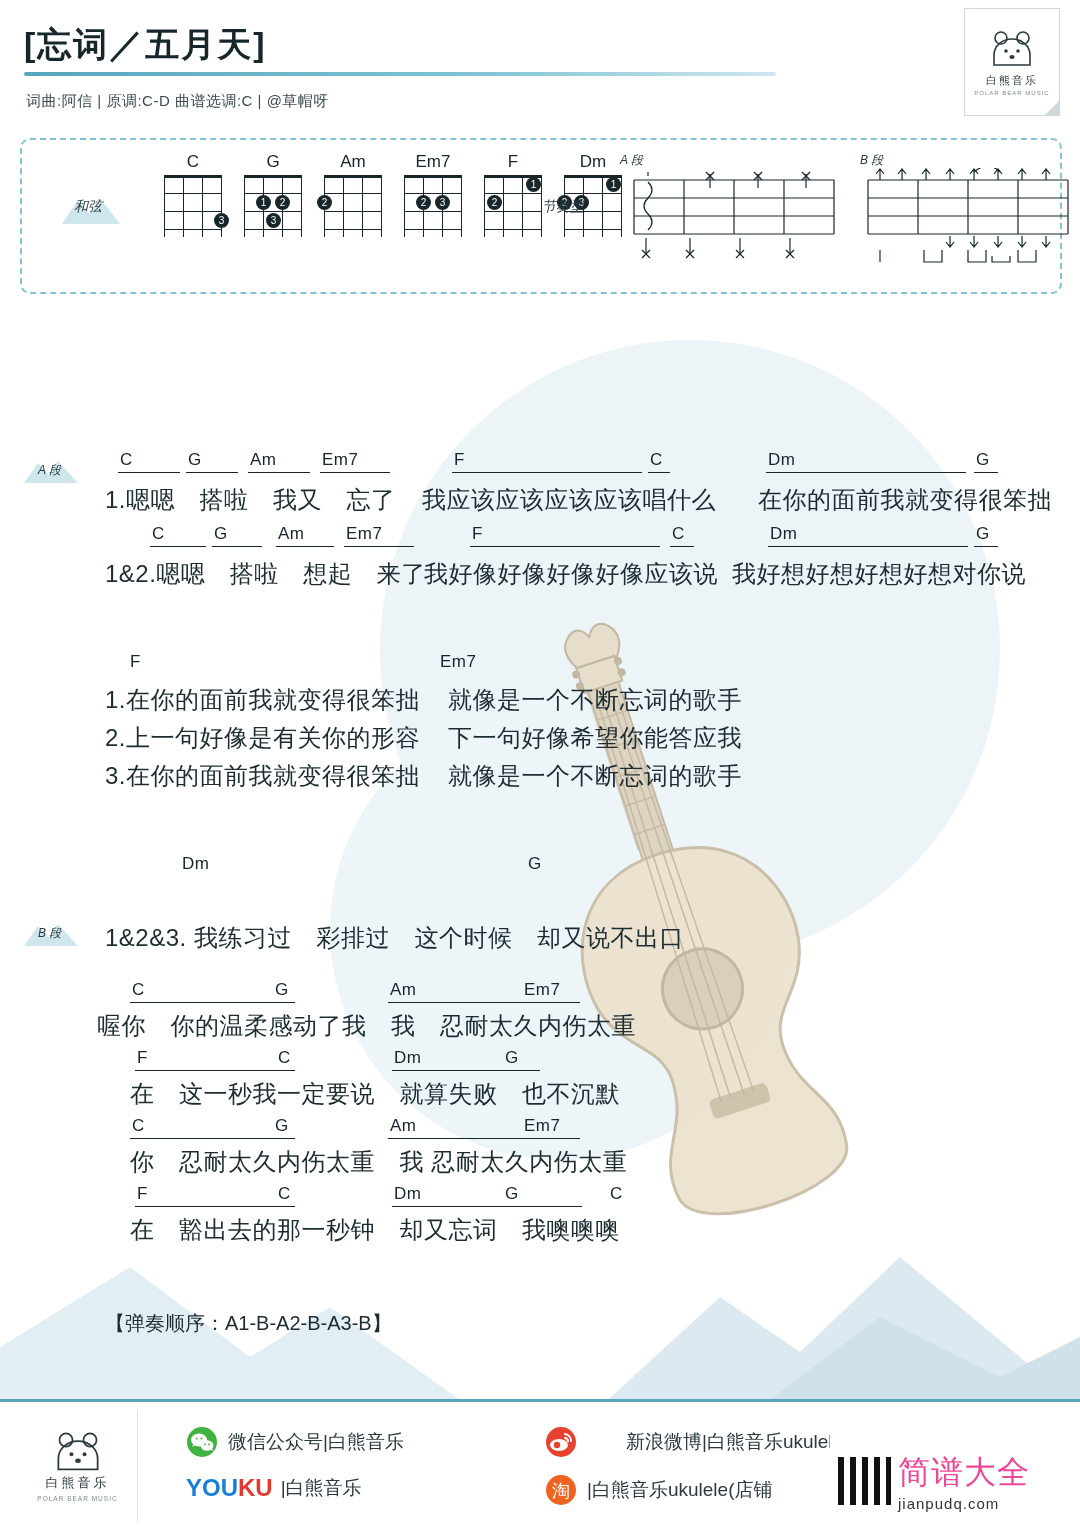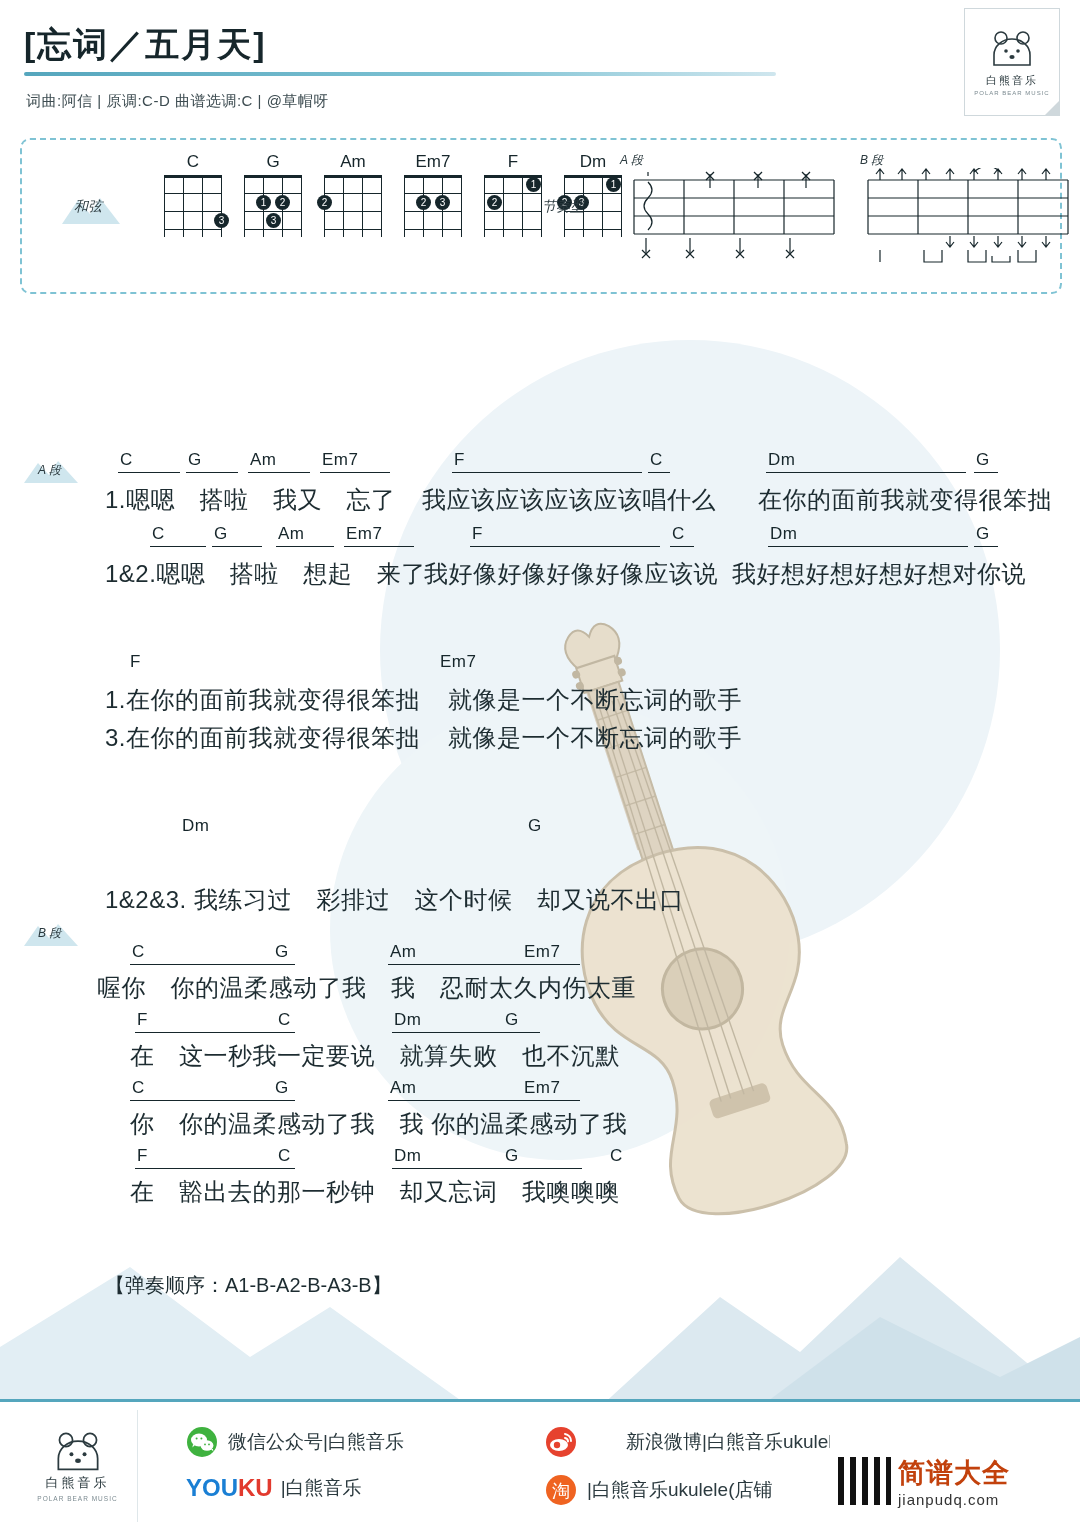--- a/index.html
+++ b/index.html
@@ -105,21 +105,21 @@
     font-weight:bold; font-size:24px; letter-spacing:0;
   }
   .badge-youku .b { color:#1a7fd4; }
   .badge-youku .r { color:#e23a2e; }
   .watermark {
     position:absolute; right:0; bottom:0; width:250px; height:92px; z-index:9;
     background:#ffffff; display:flex; align-items:center;
   }
   .wm-keys { width:56px; height:52px; margin-left:6px; position:relative; }
   .wm-text { margin-left:6px; }
-  .wm-title { font-size:27px; font-weight:bold; color:#c2410c; letter-spacing:1px; }
+  .wm-title { font-size:32px; font-weight:normal; color:#ec4899; letter-spacing:1px; }
   .wm-sub { font-size:15px; color:#333; letter-spacing:1px; }
 </style>
 </head>
 <body>
 
 <div class="bg-circle c1"></div>
 <div class="bg-circle c2"></div>
 <svg class="bg-mountain" viewBox="0 0 1080 260" preserveAspectRatio="none">
   <path d="M0,260 L0,200 L130,120 L250,210 L330,160 L470,260 Z" fill="#e2eef4"></path>
   <path d="M600,260 L720,150 L800,205 L900,110 L1080,260 Z" fill="#dce9f0"></path>
@@ -400,20 +400,24 @@
 
   <div class="chordline" style="top:208px; height:32px;">
     <span class="ch" style="left:130px;">F</span>
     <span class="ch" style="left:440px;">Em7</span>
   </div>
   <div class="lyricline" style="top:208px;">
     <span class="lx" style="left:105px;">1.在你的面前我就变得很笨拙</span>
     <span class="lx" style="left:448px;">就像是一个不断忘词的歌手</span>
   </div>
   <div class="lyricline" style="top:208px;">
+    <span class="lx" style="left:105px;">2.上一句好像是有关你的形容</span>
+    <span class="lx" style="left:448px;">下一句好像希望你能答应我</span>
+  </div>
+  <div class="lyricline" style="top:208px;">
     <span class="lx" style="left:105px;">3.在你的面前我就变得很笨拙</span>
     <span class="lx" style="left:448px;">就像是一个不断忘词的歌手</span>
   </div>
 
   <div class="chordline" style="top:264px; height:32px;">
     <span class="ch" style="left:182px;">Dm</span>
     <span class="ch" style="left:528px;">G</span>
   </div>
   <div class="lyricline" style="top:264px;">
     <span class="lx" style="left:105px;margin-top:36px;">1&amp;2&amp;3. 我练习过　彩排过　这个时候　却又说不出口</span>
@@ -444,21 +448,21 @@
     <span class="lx" style="left:130px;">在　这一秒我一定要说　就算失败　也不沉默</span>
   </div>
 
   <div class="chordline" style="top:320px; height:30px;">
     <span class="ch" style="left:130px;"><u style="width:165px;">C</u></span>
     <span class="ch" style="left:275px;">G</span>
     <span class="ch" style="left:388px;"><u style="width:192px;">Am</u></span>
     <span class="ch" style="left:524px;">Em7</span>
   </div>
   <div class="lyricline" style="top:320px;">
-    <span class="lx" style="left:130px;">你　你的温柔感动了我　我 你的温柔感动了我</span>
+    <span class="lx" style="left:130px;">你　忍耐太久内伤太重　我 忍耐太久内伤太重</span>
   </div>
 
   <div class="chordline" style="top:320px; height:30px;">
     <span class="ch" style="left:135px;"><u style="width:160px;">F</u></span>
     <span class="ch" style="left:278px;">C</span>
     <span class="ch" style="left:392px;"><u style="width:190px;">Dm</u></span>
     <span class="ch" style="left:505px;">G</span>
     <span class="ch" style="left:610px;">C</span>
   </div>
   <div class="lyricline" style="top:320px;">

